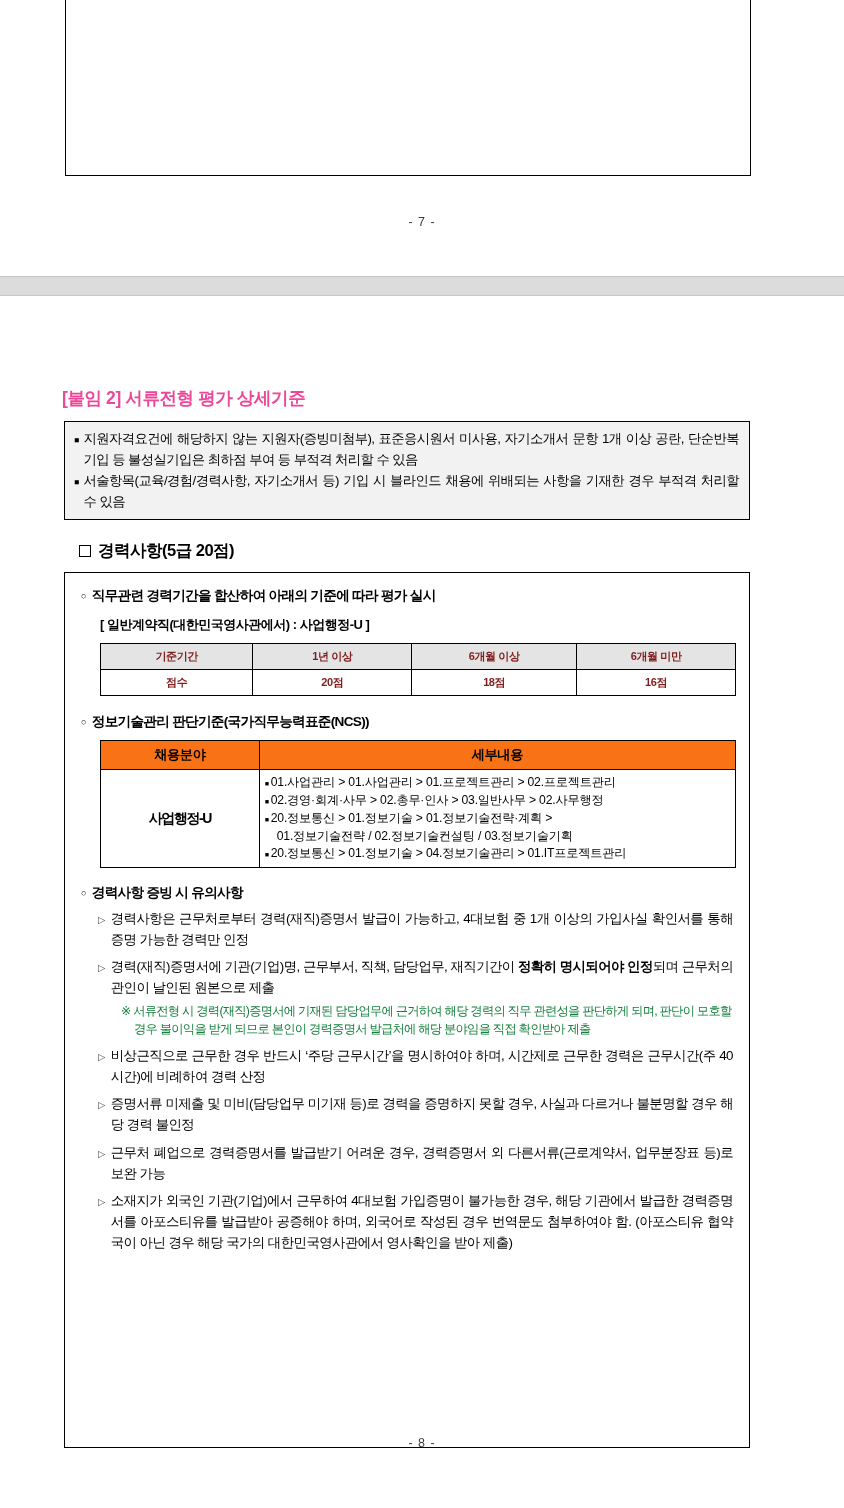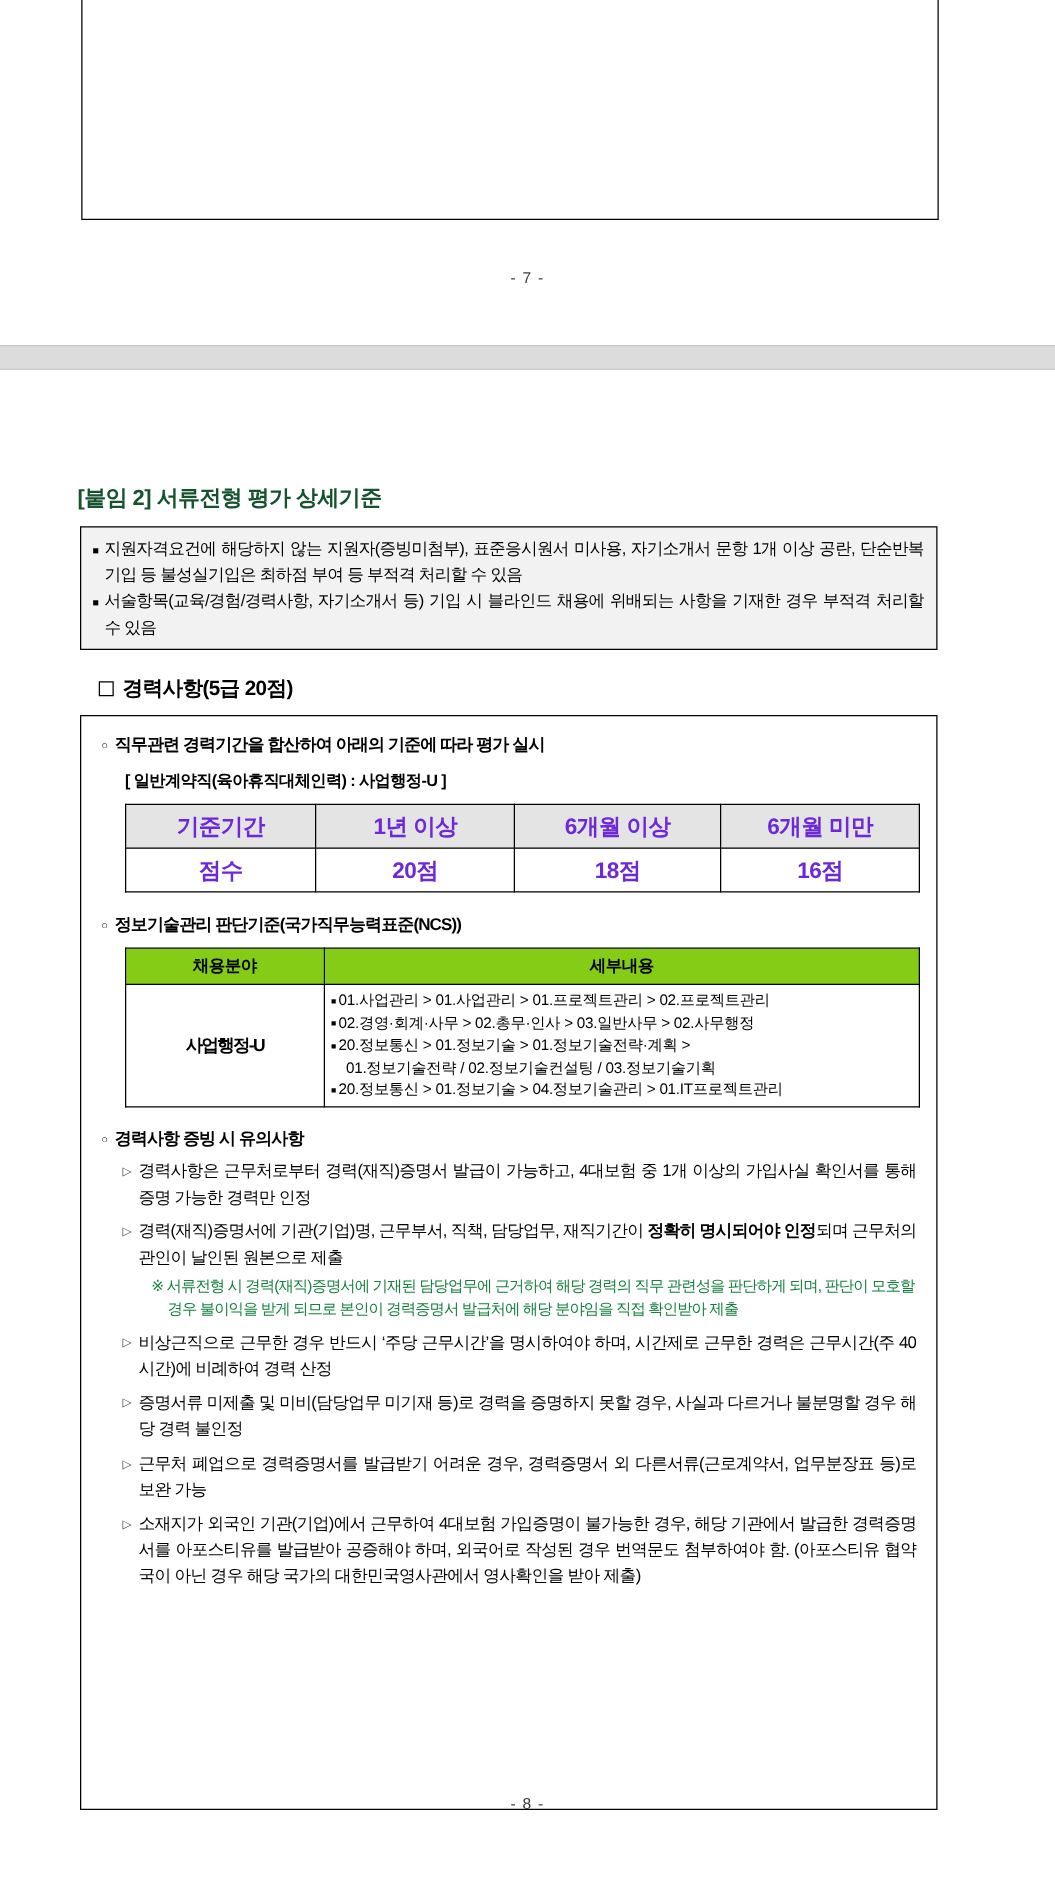--- a/index.html
+++ b/index.html
@@ -64,21 +64,21 @@
     position: absolute;
     left: 62px; top: 0;
     width: 692px;
   }
 
   
   .attach-title {
     margin-top: 90px;
     font-size: 17.5px;
     font-weight: bold;
-    color: #14532d;
+    color: #ec4899;
     letter-spacing: -0.4px;
     white-space: nowrap;
   }
 
   
   .notice-box {
     margin-top: 11px;
     margin-left: 2px;
     width: 686px;
     border: 1.5px solid #000;
@@ -160,44 +160,44 @@
   
   table.doc-table {
     border-collapse: collapse;
     margin: 9px 0 0 19px;
     width: 636px;
     table-layout: fixed;
   }
   table.doc-table td, table.doc-table th {
     border: 1.2px solid #000;
     text-align: center;
-    font-size: 18px;
+    font-size: 11px;
     font-weight: bold;
     letter-spacing: -0.4px;
     padding: 5px 2px;
-    color: #6d28d9;
+    color: #7f1d1d;
   }
   table.doc-table thead td { background: #e4e4e4; }
 
   
   table.ncs-table {
     border-collapse: collapse;
     margin: 9px 0 0 19px;
     width: 636px;
     table-layout: fixed;
   }
   table.ncs-table td {
     border: 1.2px solid #000;
     font-size: 12.2px;
     color: #000;
     padding: 4px 5px;
     vertical-align: middle;
   }
   table.ncs-table .hd {
-    background: #84cc16;
+    background: #f97316;
     text-align: center;
     font-weight: bold;
     font-size: 13.2px;
     letter-spacing: -0.4px;
     padding: 5px 8px;
   }
   table.ncs-table .field {
     text-align: center;
     font-weight: bold;
     font-size: 14px;
@@ -294,21 +294,21 @@
         <span>경력사항(5급 20점)</span>
       </div>
 
       <div class="content-box">
 
         <div class="circ-head">
           <span class="circ-mark">○</span>
           <span>직무관련 경력기간을 합산하여 아래의 기준에 따라 평가 실시</span>
         </div>
 
-        <div class="bracket-line">[ 일반계약직(육아휴직대체인력) : 사업행정-U ]</div>
+        <div class="bracket-line">[ 일반계약직(대한민국영사관에서) : 사업행정-U ]</div>
 
         <table class="doc-table">
           <thead>
             <tr>
               <td style="width:24%">기준기간</td>
               <td style="width:25%">1년 이상</td>
               <td style="width:26%">6개월 이상</td>
               <td style="width:25%">6개월 미만</td>
             </tr>
           </thead>

